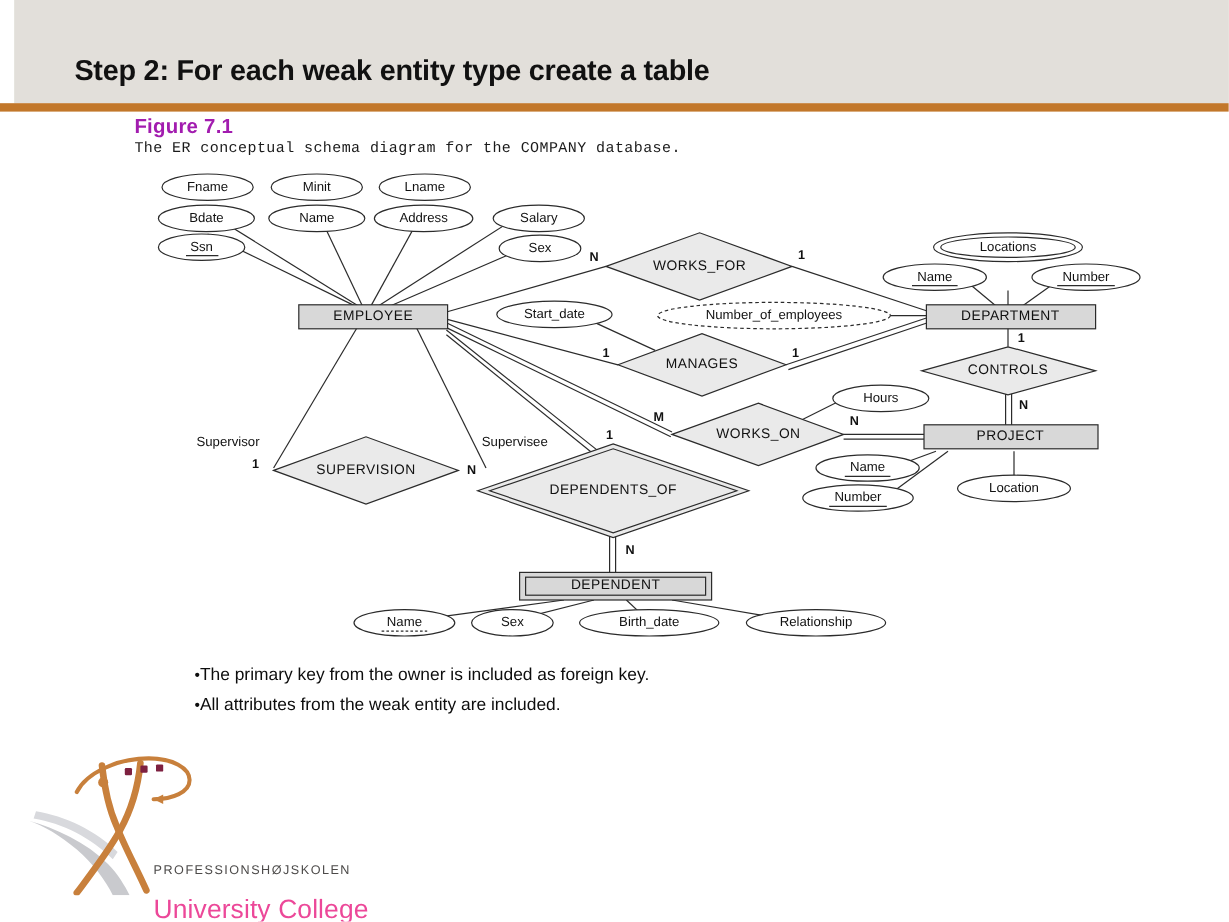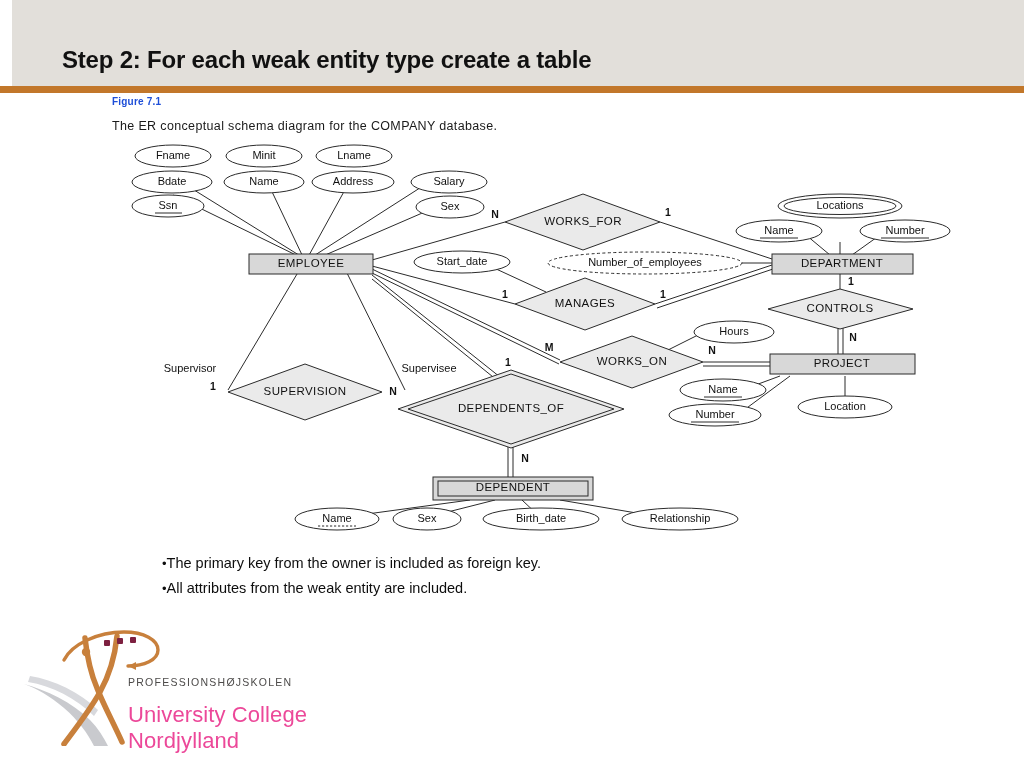--- a/index.html
+++ b/index.html
@@ -24,42 +24,43 @@
     font-size:24px;font-weight:bold;color:#111111;
     letter-spacing:-0.2px;white-space:nowrap;
   }
   .orange-bar{
     position:absolute;left:0;top:86px;width:1024px;height:7px;
     background:#c2772a;
   }
 
   
   .fig-caption{position:absolute;left:112px;top:96px;width:600px;}
-  .fig-num{font-size:10px;font-weight:bold;color:#1d4ed8;letter-spacing:.2px;}
-  .fig-desc{font-size:12.5px;color:#1a1a1a;letter-spacing:.35px;margin-top:12px;}
+  .fig-num{font-size:17px;font-weight:bold;color:#a21caf;letter-spacing:.2px;}
+  .fig-desc{font-size:12.5px;color:#1a1a1a;letter-spacing:.35px;margin-top:1px;font-family:Liberation Mono, monospace;}
 
   
   .er-canvas{position:absolute;left:0;top:132px;width:1024px;height:410px;}
   .er-canvas svg{display:block;}
 
   
   .bullets{position:absolute;left:162px;top:551px;width:640px;}
   .bullet{
     font-size:14.5px;color:#0d0d0d;line-height:1.72;
     text-indent:0;
   }
   .bullet .dot{font-size:13px;}
 
   
   .logo{position:absolute;left:24px;top:616px;width:400px;height:130px;}
   .logo svg{display:block;}
   .logo-text{position:absolute;left:104px;top:60px;}
   .logo-line1{
     font-size:10.5px;color:#4c4a49;letter-spacing:1.25px;
     font-family:"Liberation Sans", sans-serif;
+    margin-top:43px;
   }
   .logo-line2{
     font-size:22px;color:#ec4899;margin-top:14px;letter-spacing:.1px;
     font-family:"Liberation Sans", sans-serif;
   }
 </style>
 </head>
 <body>
 
 <div class="slide">

